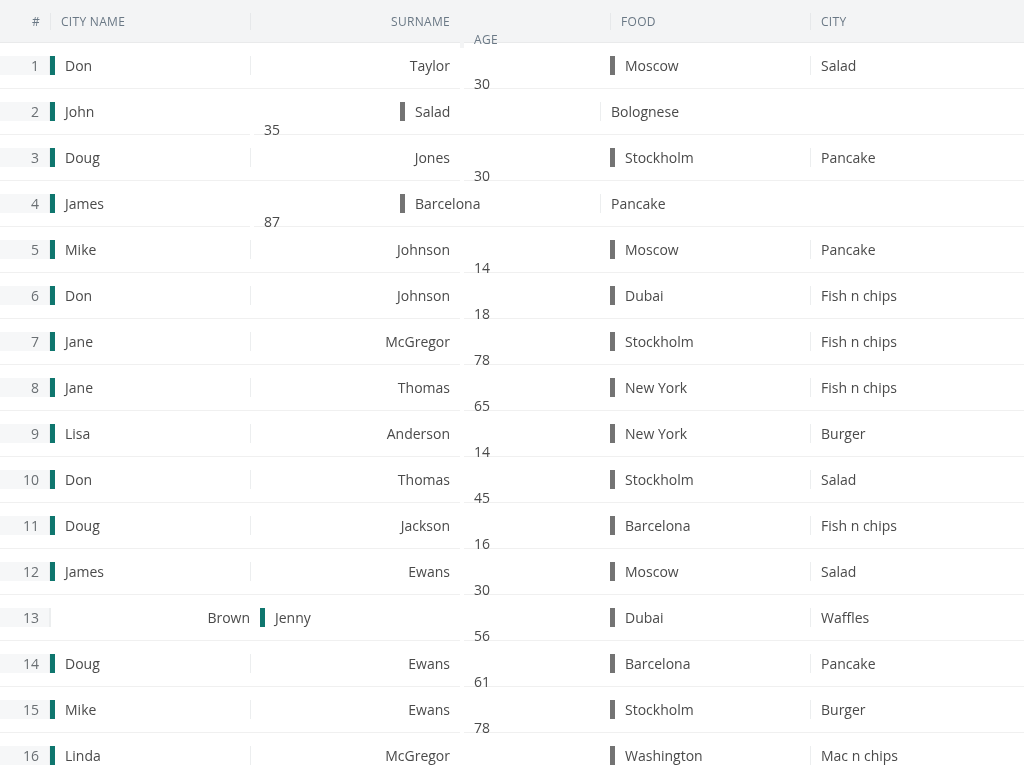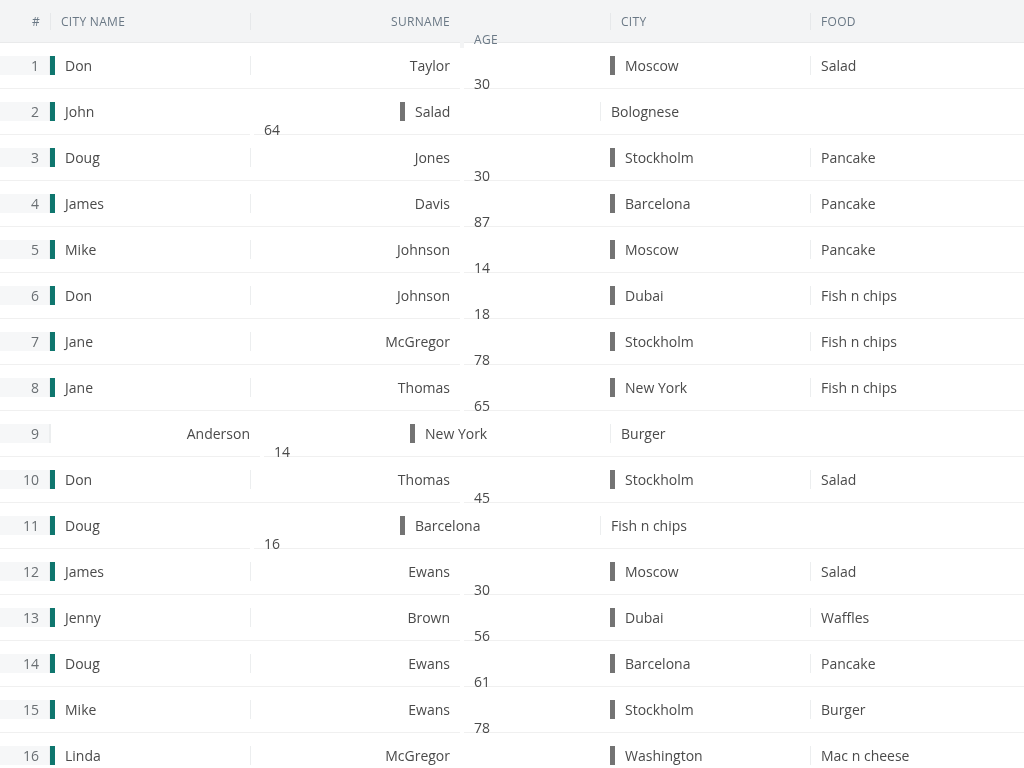--- a/index.html
+++ b/index.html
@@ -24,55 +24,54 @@
 </style>
 </head>
 <body>
 
 <div class="grid">
   <div class="header-row">
     <div class="cell col-num">#</div>
     <div class="cell col-first">CITY NAME</div>
     <div class="cell col-sur">SURNAME</div>
     <div class="cell col-age">AGE</div>
+    <div class="cell col-food">FOOD</div>
     <div class="cell col-city">CITY</div>
-    <div class="cell col-food">FOOD</div>
     <div class="cell col-color">C</div>
   </div>
   <div class="body" id="grid-body">
       <div class="row">
         <div class="cell col-num">1</div>
         <div class="cell col-first">Don</div>
         <div class="cell col-sur">Taylor</div>
         <div class="cell col-age">30</div>
         <div class="cell col-city">Moscow</div>
         <div class="cell col-food">Salad</div>
         <div class="cell col-color" style="color: rgb(34, 34, 34);">Black</div>
       </div>
       <div class="row">
         <div class="cell col-num">2</div>
         <div class="cell col-first">John</div>
-        <div class="cell col-age">64</div>
+        <div class="cell col-age">35</div>
         <div class="cell col-city">Salad</div>
         <div class="cell col-food">Bolognese</div>
         <div class="cell col-color" style="color: rgb(229, 148, 0);">Orange</div>
       </div>
       <div class="row">
         <div class="cell col-num">3</div>
         <div class="cell col-first">Doug</div>
         <div class="cell col-sur">Jones</div>
         <div class="cell col-age">30</div>
         <div class="cell col-city">Stockholm</div>
         <div class="cell col-food">Pancake</div>
         <div class="cell col-color" style="color: rgb(255, 182, 193);">Pink</div>
       </div>
       <div class="row">
         <div class="cell col-num">4</div>
         <div class="cell col-first">James</div>
-        <div class="cell col-sur">Davis</div>
         <div class="cell col-age">87</div>
         <div class="cell col-city">Barcelona</div>
         <div class="cell col-food">Pancake</div>
         <div class="cell col-color" style="color: rgb(46, 139, 61);">Green</div>
       </div>
       <div class="row">
         <div class="cell col-num">5</div>
         <div class="cell col-first">Mike</div>
         <div class="cell col-sur">Johnson</div>
         <div class="cell col-age">14</div>
@@ -102,56 +101,58 @@
         <div class="cell col-num">8</div>
         <div class="cell col-first">Jane</div>
         <div class="cell col-sur">Thomas</div>
         <div class="cell col-age">65</div>
         <div class="cell col-city">New York</div>
         <div class="cell col-food">Fish n chips</div>
         <div class="cell col-color" style="color: rgb(34, 34, 34);">Black</div>
       </div>
       <div class="row">
         <div class="cell col-num">9</div>
+        <div class="cell col-first">Lisa</div>
         <div class="cell col-sur">Anderson</div>
         <div class="cell col-age">14</div>
         <div class="cell col-city">New York</div>
         <div class="cell col-food">Burger</div>
         <div class="cell col-color" style="color: rgb(229, 148, 0);">Orange</div>
       </div>
       <div class="row">
         <div class="cell col-num">10</div>
         <div class="cell col-first">Don</div>
         <div class="cell col-sur">Thomas</div>
         <div class="cell col-age">45</div>
         <div class="cell col-city">Stockholm</div>
         <div class="cell col-food">Salad</div>
         <div class="cell col-color" style="color: rgb(34, 34, 34);">Black</div>
       </div>
       <div class="row">
         <div class="cell col-num">11</div>
         <div class="cell col-first">Doug</div>
+        <div class="cell col-sur">Jackson</div>
         <div class="cell col-age">16</div>
         <div class="cell col-city">Barcelona</div>
         <div class="cell col-food">Fish n chips</div>
         <div class="cell col-color" style="color: rgb(224, 49, 49);">Red</div>
       </div>
       <div class="row">
         <div class="cell col-num">12</div>
         <div class="cell col-first">James</div>
         <div class="cell col-sur">Ewans</div>
         <div class="cell col-age">30</div>
         <div class="cell col-city">Moscow</div>
         <div class="cell col-food">Salad</div>
         <div class="cell col-color" style="color: rgb(34, 34, 34);">Black</div>
       </div>
       <div class="row">
         <div class="cell col-num">13</div>
+        <div class="cell col-sur">Brown</div>
         <div class="cell col-first">Jenny</div>
-        <div class="cell col-sur">Brown</div>
         <div class="cell col-age">56</div>
         <div class="cell col-city">Dubai</div>
         <div class="cell col-food">Waffles</div>
         <div class="cell col-color" style="color: rgb(229, 148, 0);">Orange</div>
       </div>
       <div class="row">
         <div class="cell col-num">14</div>
         <div class="cell col-first">Doug</div>
         <div class="cell col-sur">Ewans</div>
         <div class="cell col-age">61</div>
@@ -167,17 +168,17 @@
         <div class="cell col-city">Stockholm</div>
         <div class="cell col-food">Burger</div>
         <div class="cell col-color" style="color: rgb(46, 139, 61);">Green</div>
       </div>
       <div class="row">
         <div class="cell col-num">16</div>
         <div class="cell col-first">Linda</div>
         <div class="cell col-sur">McGregor</div>
         <div class="cell col-age">94</div>
         <div class="cell col-city">Washington</div>
-        <div class="cell col-food">Mac n cheese</div>
+        <div class="cell col-food">Mac n chips</div>
         <div class="cell col-color" style="color: rgb(123, 47, 191);">Purple</div>
       </div>
     </div>
 </div>
 
 </body></html>

